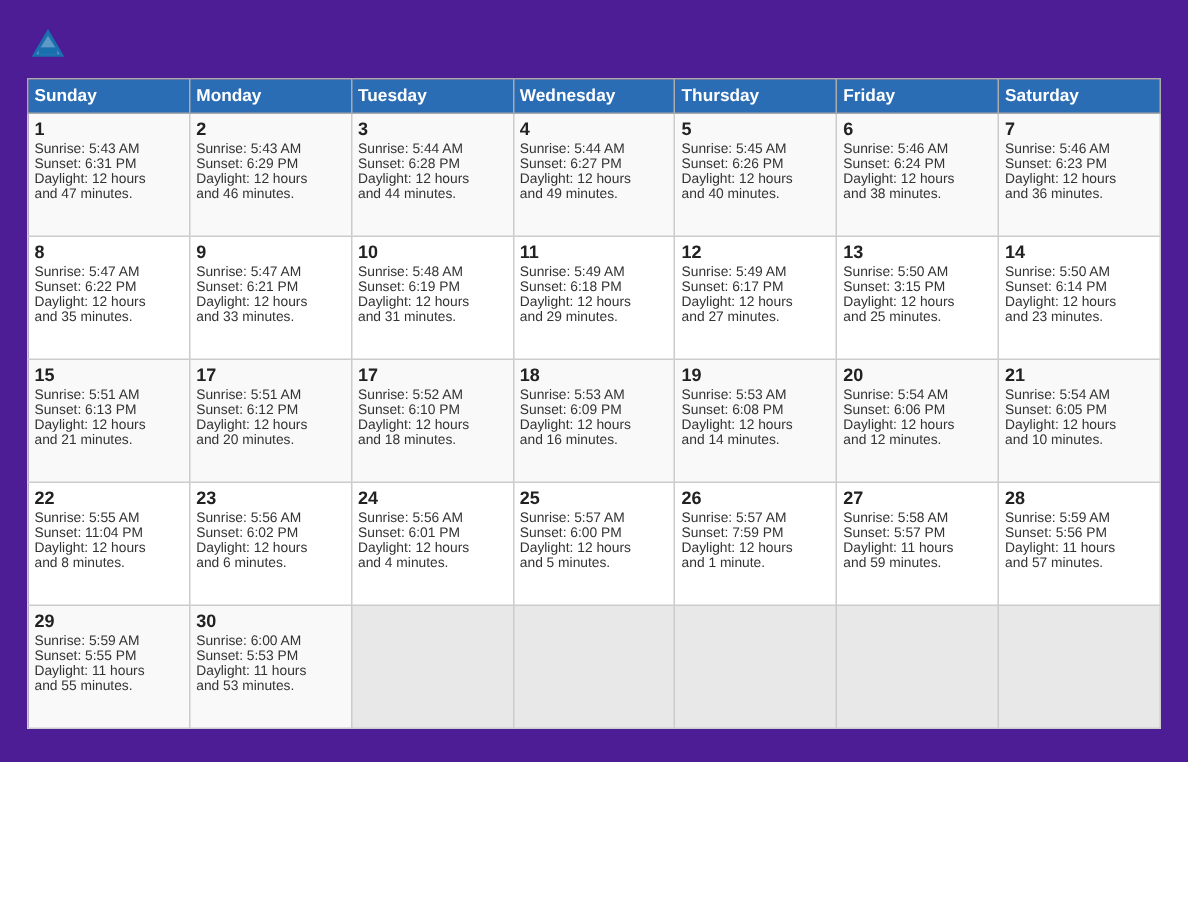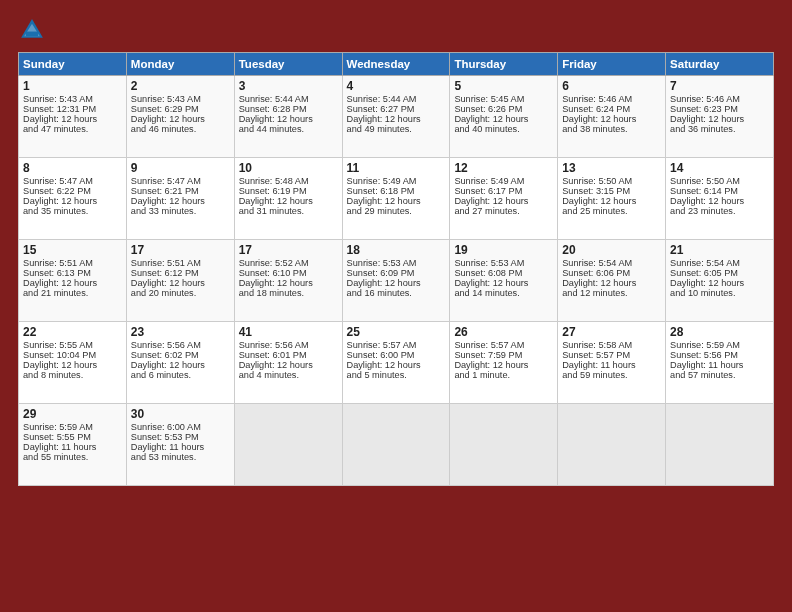--- a/index.html
+++ b/index.html
@@ -5,23 +5,23 @@
     * { margin: 0; padding: 0; box-sizing: border-box; }
     body {
       font-family: Arial, sans-serif;
       background: #fff;
       width: 792px;
       height: 612px;
       overflow: hidden;
     }
     .page {
       width: 792px;
-      height: 612px;
+      height: 508px;
       padding: 16px 18px 20px 18px;
-      background: #7f1d1d;
+      background: #4c1d95;
     }
     .header {
       display: flex;
       justify-content: space-between;
       align-items: flex-start;
       margin-bottom: 8px;
     }
     .logo {
       display: flex;
       align-items: center;
@@ -130,21 +130,21 @@
           <th>Thursday</th>
           <th>Friday</th>
           <th>Saturday</th>
         </tr>
     </thead>
     <tbody id="calendar-body">
         <tr>
           <td>
             <span class="day-num">1</span>
             <div>Sunrise: 5:43 AM</div>
-            <div>Sunset: 12:31 PM</div>
+            <div>Sunset: 6:31 PM</div>
             <div>Daylight: 12 hours</div>
             <div>and 47 minutes.</div>
           </td>
           <td>
             <span class="day-num">2</span>
             <div>Sunrise: 5:43 AM</div>
             <div>Sunset: 6:29 PM</div>
             <div>Daylight: 12 hours</div>
             <div>and 46 minutes.</div>
           </td>
@@ -283,33 +283,33 @@
             <div>Sunrise: 5:54 AM</div>
             <div>Sunset: 6:05 PM</div>
             <div>Daylight: 12 hours</div>
             <div>and 10 minutes.</div>
           </td>
         </tr>
         <tr>
           <td>
             <span class="day-num">22</span>
             <div>Sunrise: 5:55 AM</div>
-            <div>Sunset: 10:04 PM</div>
+            <div>Sunset: 11:04 PM</div>
             <div>Daylight: 12 hours</div>
             <div>and 8 minutes.</div>
           </td>
           <td>
             <span class="day-num">23</span>
             <div>Sunrise: 5:56 AM</div>
             <div>Sunset: 6:02 PM</div>
             <div>Daylight: 12 hours</div>
             <div>and 6 minutes.</div>
           </td>
           <td>
-            <span class="day-num">41</span>
+            <span class="day-num">24</span>
             <div>Sunrise: 5:56 AM</div>
             <div>Sunset: 6:01 PM</div>
             <div>Daylight: 12 hours</div>
             <div>and 4 minutes.</div>
           </td>
           <td>
             <span class="day-num">25</span>
             <div>Sunrise: 5:57 AM</div>
             <div>Sunset: 6:00 PM</div>
             <div>Daylight: 12 hours</div>

